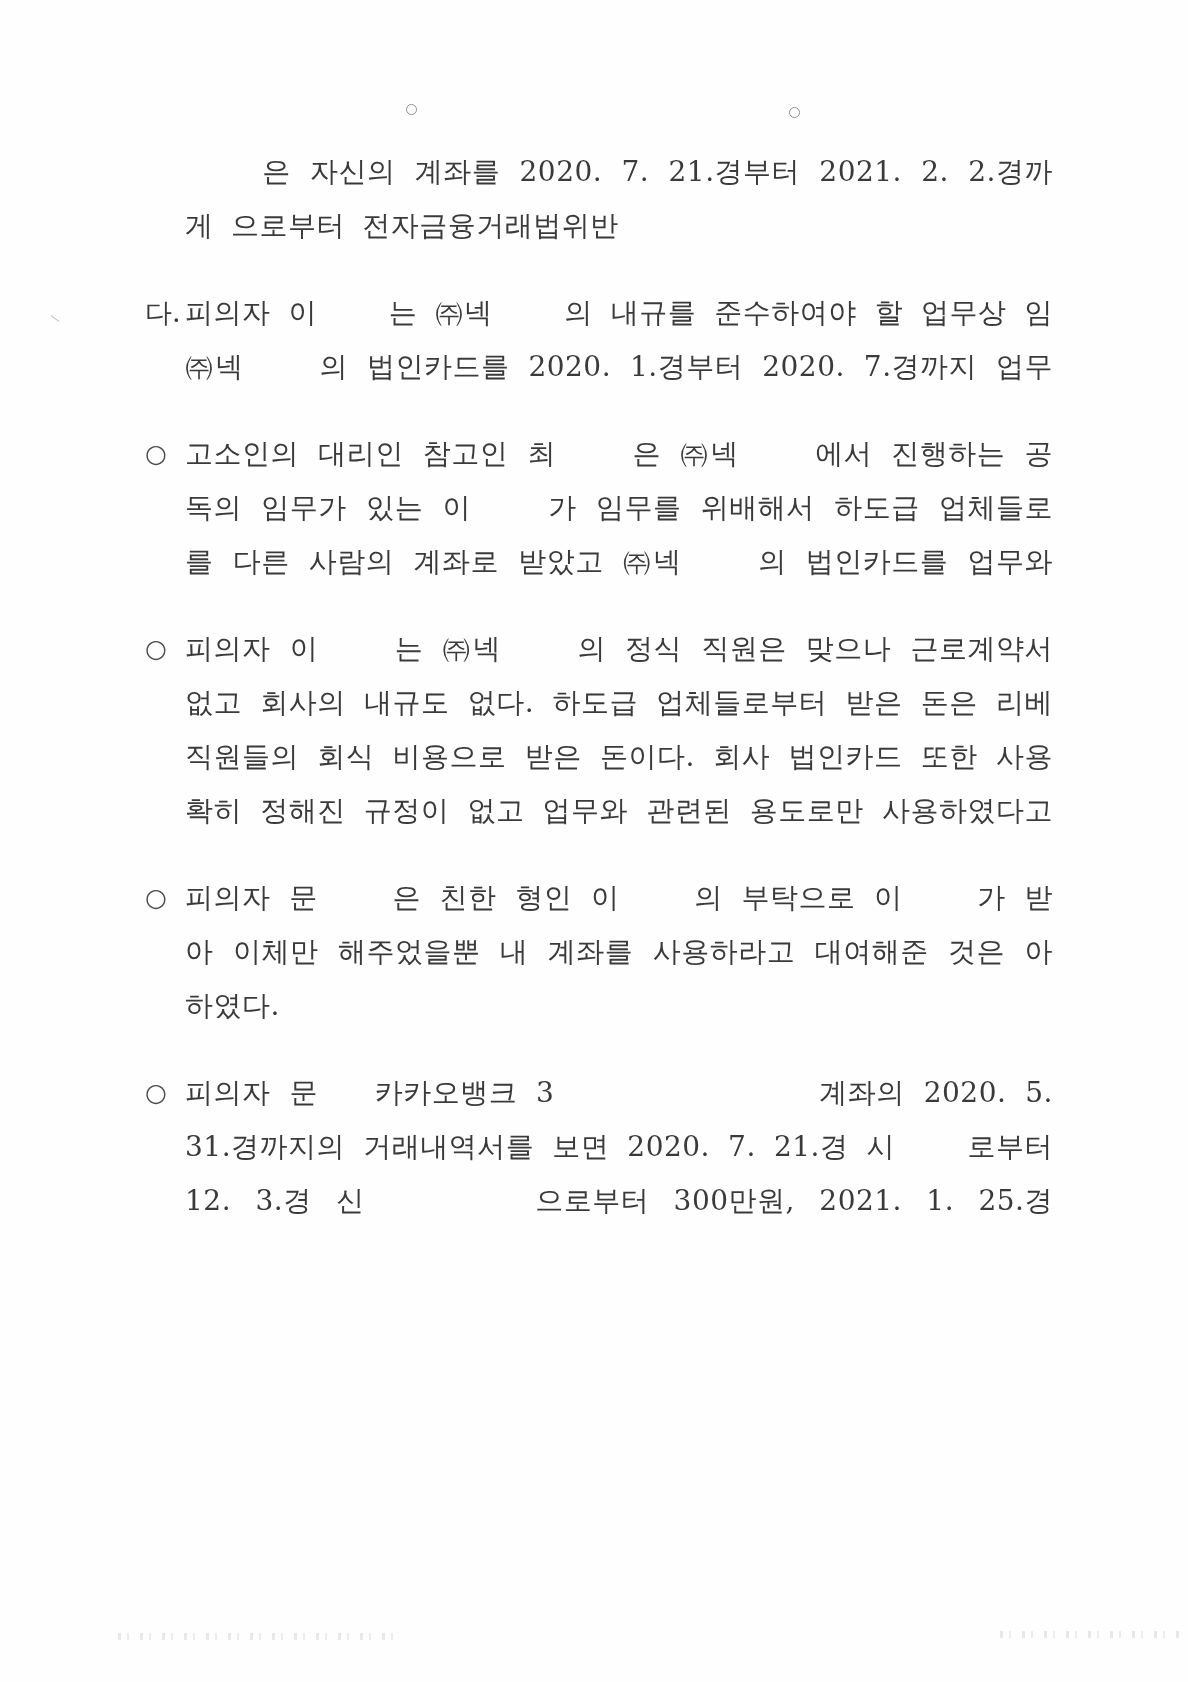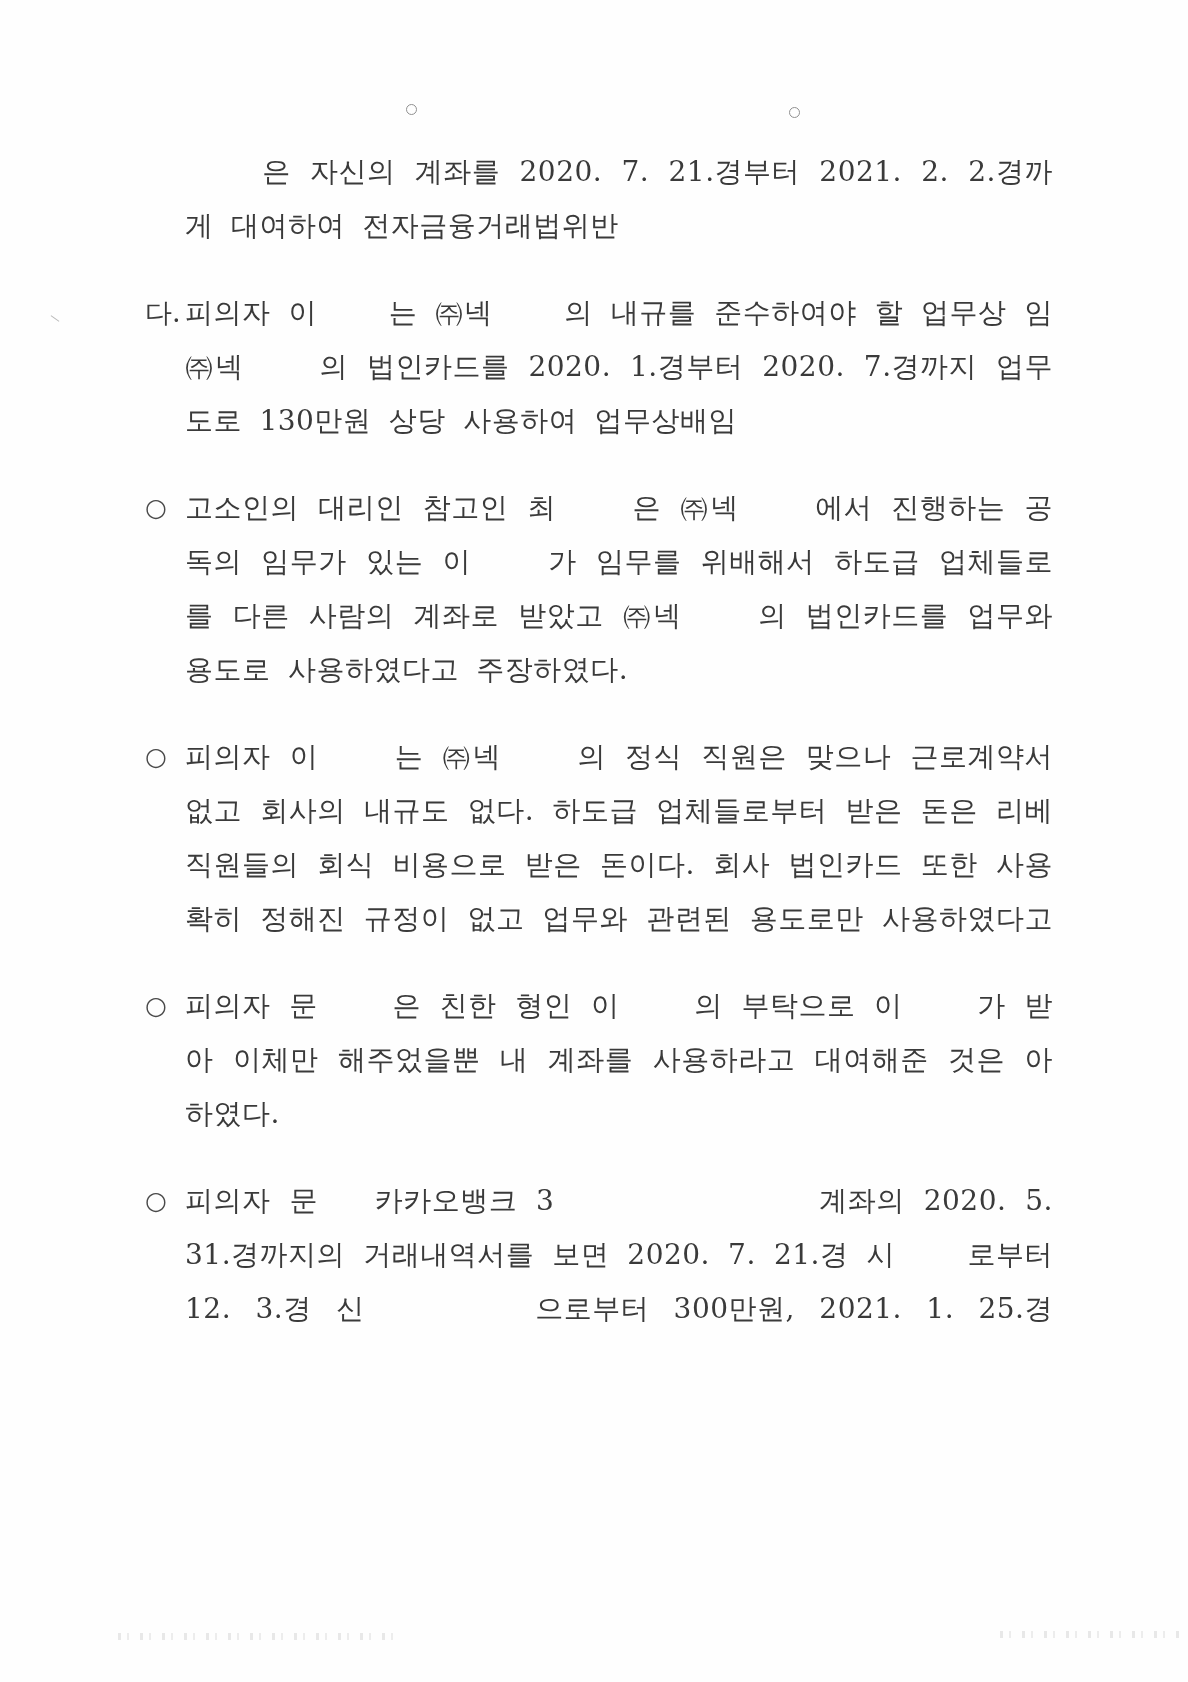--- a/index.html
+++ b/index.html
@@ -71,34 +71,32 @@
 </head>
 <body>
 
 <div class="page">
   <span class="artifact-circle a1"></span>
   <span class="artifact-circle a2"></span>
   <span class="artifact-tick"></span>
   <div class="content">
       <div class="para">
         <div class="line">&nbsp;&nbsp;&nbsp;&nbsp;은 자신의 계좌를 2020. 7. 21.경부터 2021. 2. 2.경까지 피의자 이&nbsp;&nbsp;&nbsp;&nbsp;에</div>
-        <div class="line last">게 대여하여 전자금융거래법위반</div>
+        <div class="line last">게 으로부터 전자금융거래법위반</div>
       </div>
       <div class="para">
         <span class="marker">다.</span>
         <div class="line">피의자 이&nbsp;&nbsp;&nbsp;&nbsp;는 ㈜넥&nbsp;&nbsp;&nbsp;&nbsp;의 내규를 준수하여야 할 업무상 임무에 위배하여</div>
         <div class="line">㈜넥&nbsp;&nbsp;&nbsp;&nbsp;의 법인카드를 2020. 1.경부터 2020. 7.경까지 업무와 무관한 사적용</div>
-        <div class="line last">도로 130만원 상당 사용하여 업무상배임</div>
       </div>
       <div class="para">
         <span class="marker circle">○</span>
         <div class="line">고소인의 대리인 참고인 최&nbsp;&nbsp;&nbsp;&nbsp;은 ㈜넥&nbsp;&nbsp;&nbsp;&nbsp;에서 진행하는 공사 현장 관리 감</div>
         <div class="line">독의 임무가 있는 이&nbsp;&nbsp;&nbsp;&nbsp;가 임무를 위배해서 하도급 업체들로부터 리베이트</div>
         <div class="line">를 다른 사람의 계좌로 받았고 ㈜넥&nbsp;&nbsp;&nbsp;&nbsp;의 법인카드를 업무와 무관한 사적</div>
-        <div class="line last">용도로 사용하였다고 주장하였다.</div>
       </div>
       <div class="para">
         <span class="marker circle">○</span>
         <div class="line">피의자 이&nbsp;&nbsp;&nbsp;&nbsp;는 ㈜넥&nbsp;&nbsp;&nbsp;&nbsp;의 정식 직원은 맞으나 근로계약서를 작성한 적도</div>
         <div class="line">없고 회사의 내규도 없다. 하도급 업체들로부터 받은 돈은 리베이트가 아닌</div>
         <div class="line">직원들의 회식 비용으로 받은 돈이다. 회사 법인카드 또한 사용처에 대해 명</div>
         <div class="line last">확히 정해진 규정이 없고 업무와 관련된 용도로만 사용하였다고 주장하였다.</div>
       </div>
       <div class="para">
         <span class="marker circle">○</span>

